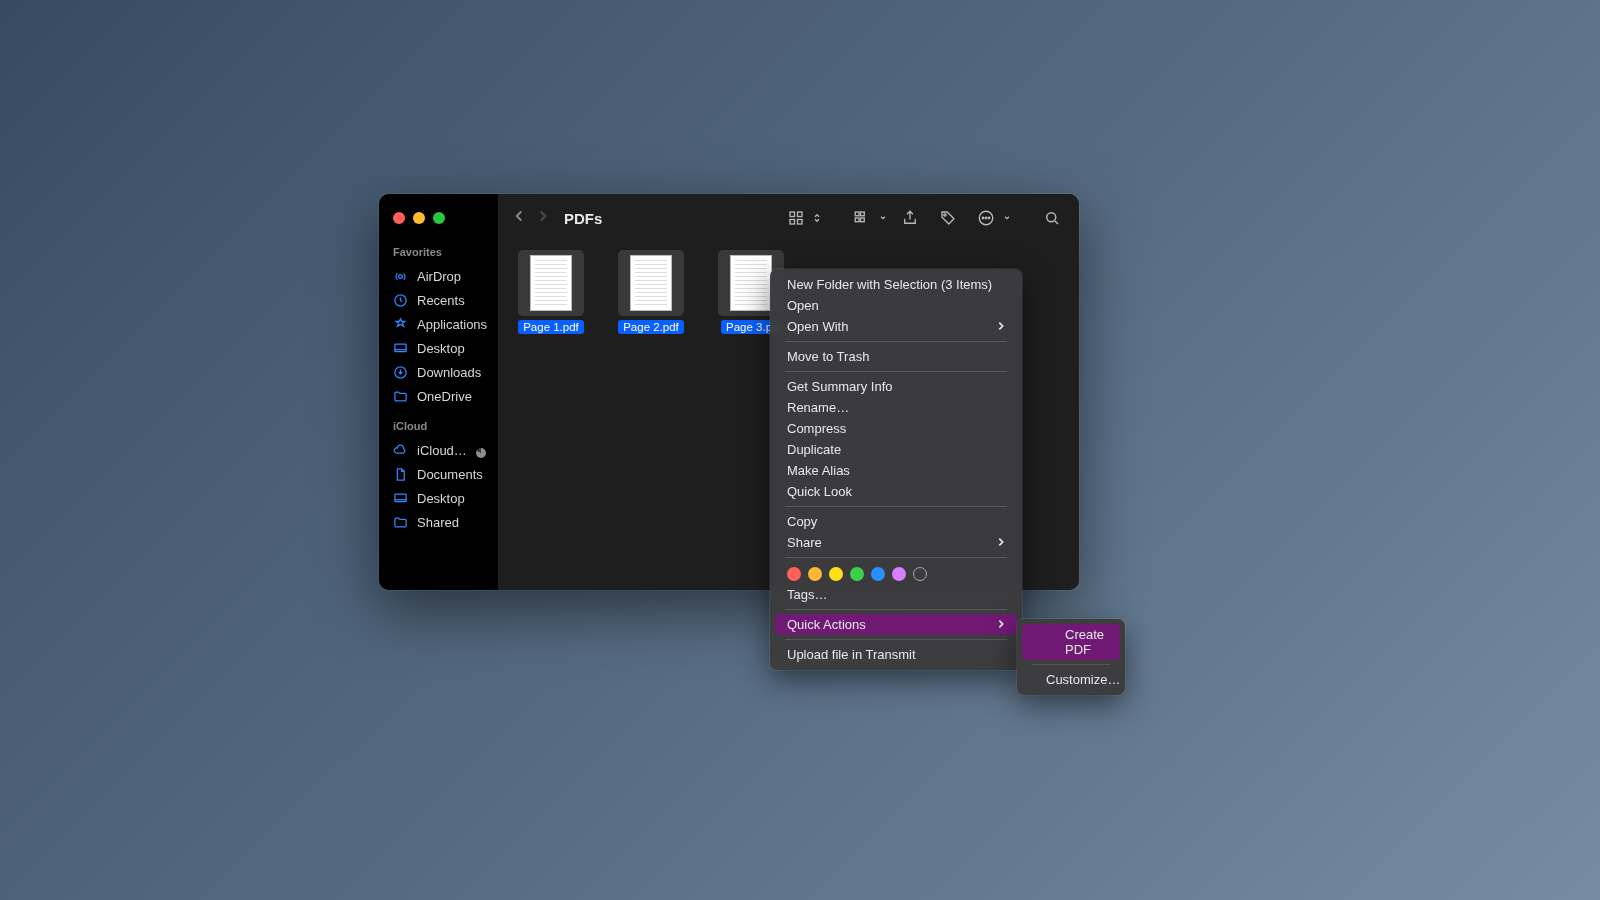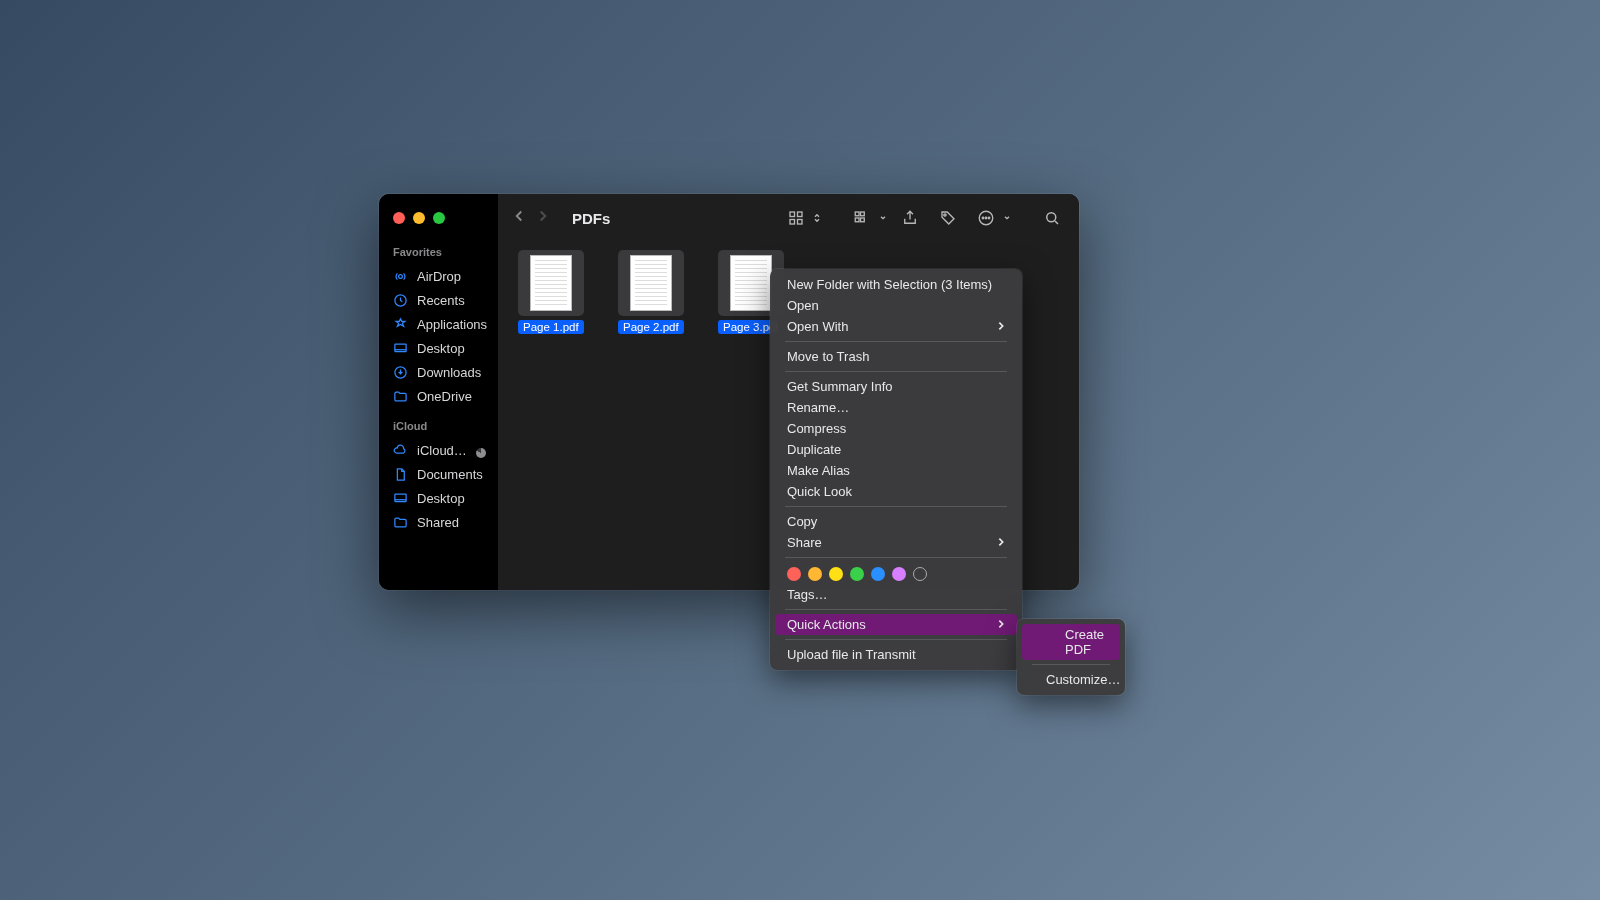--- a/index.html
+++ b/index.html
@@ -23,28 +23,28 @@
   .tl.yellow { background: #febc2e; }
   .tl.green { background: #28c840; }
   .sb-head { color: #8a8a8c; font-size: 11px; font-weight: 600; padding: 4px 14px 6px; }
   .sb-item { display: flex; align-items: flex-end; gap: 9px; padding: 4.5px 14px; color: #d7d7d9; font-size: 13px; cursor: default; white-space: nowrap; overflow: hidden; }
   .sb-item svg { width: 15px; height: 15px; flex-shrink: 0; color: #2f88ff;}
   .sb-pie { width: 10px; height: 10px; border-radius: 50%; background: conic-gradient(#8e8e92 0deg 300deg, #3a3a3c 300deg 360deg); flex-shrink: 0; margin-left: auto;}
   .main { flex: 1; background: #1e1e1e; display: flex; flex-direction: column; }
   .toolbar { height: 48px; display: flex; align-items: center; padding: 0 12px; gap: 8px;}
   .toolbar .nav { display: flex; gap: 6px; }
   .toolbar .nav svg { width: 18px; height: 18px; color: #8a8a8c; }
-  .toolbar .title { color: #e8e8ea; font-weight: 600; font-size: 15px; margin-left: 12px;}
+  .toolbar .title { color: #e8e8ea; font-weight: 600; font-size: 15px; margin-left: 4px;}
   .toolbar .spacer { flex: 1; }
   .tb-icon { width: 30px; display: flex; align-items: center; justify-content: center; color: #b7b7b9; }
   .tb-icon svg { width: 18px; height: 18px; }
   .tb-group { display: flex; align-items: center; gap: 2px;}
   .chev { width: 8px;}
   .content { flex: 1; padding: 8px 20px; display: flex; gap: 34px; align-content: flex-start; flex-wrap: wrap;}
-  .file { display: flex; flex-direction: column; align-items: flex-start; width: 66px;}
+  .file { display: flex; flex-direction: column; align-items: center; width: 66px;}
   .thumb-wrap { width: 66px; height: 66px; border-radius: 5px; background: #3a3a3c; display: flex; align-items: center; justify-content: center;}
   .thumb { width: 42px; height: 56px; background: #fff; border: 1px solid #bbb; position: relative; }
   .thumb::before { content: ""; position: absolute; left: 4px; right: 4px; top: 4px; height: 1px; background: #ddd; box-shadow: 0 4px 0 #ddd, 0 8px 0 #ddd, 0 12px 0 #ddd, 0 16px 0 #ddd, 0 20px 0 #ddd, 0 24px 0 #ddd, 0 28px 0 #ddd, 0 32px 0 #ddd, 0 36px 0 #ddd, 0 40px 0 #ddd, 0 44px 0 #ddd;}
   .fname { color: #fff; font-size: 11.5px; background: #0a60ff; padding: 1px 5px; border-radius: 3px; margin-top: 4px; white-space: nowrap;}
   .fname.clip { max-width: 60px; overflow: hidden; text-overflow: clip;}
 
   .ctx-menu {
     position: absolute; left: 770px; top: 269px; width: 252px;
     background: rgba(60,60,62,0.98); border-radius: 7px; padding: 5px;
     color: #e8e8ea; font-size: 13px;

